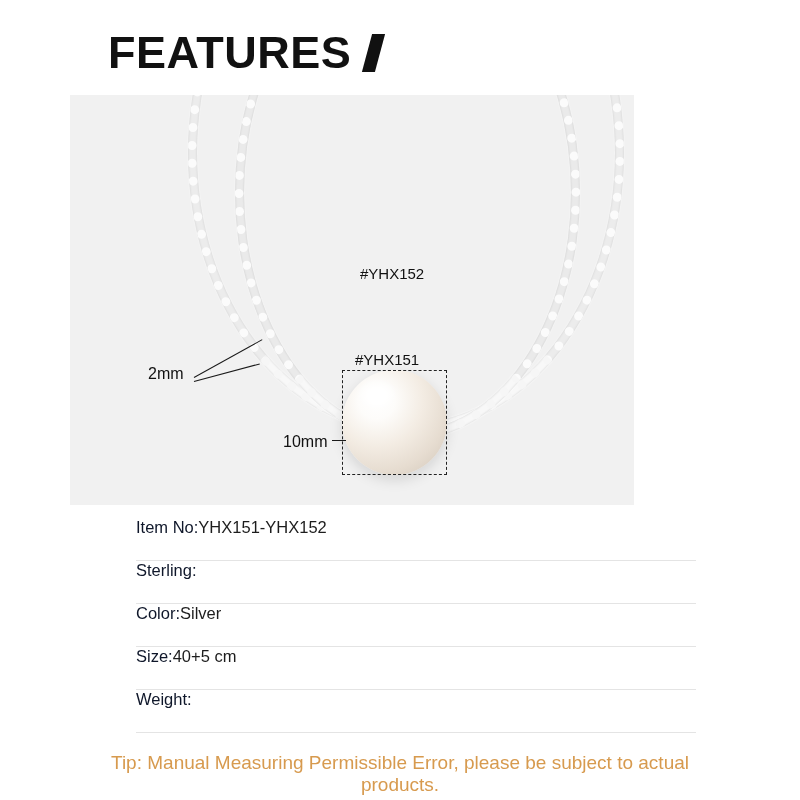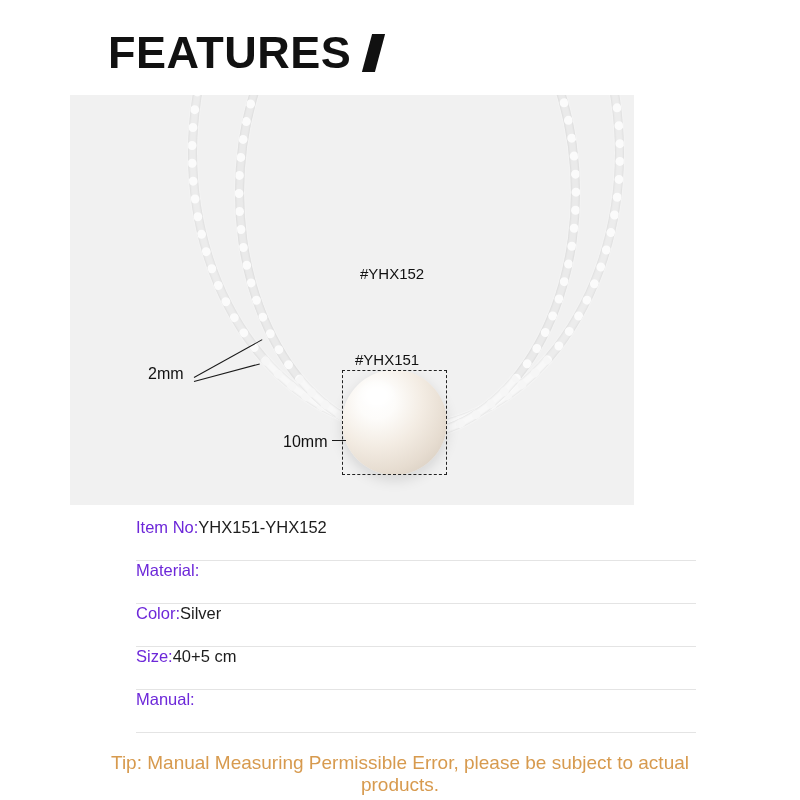--- a/index.html
+++ b/index.html
@@ -208,21 +208,21 @@
   .spec-row {
     display: flex;
     align-items: baseline;
     height: 42px;
     border-bottom: 1px solid #e4e4e4;
     font-size: 16.5px;
     color: #222222;
   }
   .spec-row:last-child { border-bottom: 1px solid #e4e4e4; }
   .spec-label {
-    color: #6d28d9;
+    color: #0f172a;
     white-space: nowrap;
   }
   .spec-value {
     color: #1d1d1d;
     white-space: nowrap;
   }
 
   
   .tip {
     position: absolute;
@@ -265,30 +265,30 @@
     <div class="tag tag-2mm">2mm</div>
     <div class="tag tag-10mm">10mm</div>
   </div>
 
   <div class="specs">
     <div class="spec-row">
       <span class="spec-label">Item No:</span>
       <span class="spec-value">YHX151-YHX152</span>
     </div>
     <div class="spec-row">
-      <span class="spec-label">Material:</span>
+      <span class="spec-label">Sterling:</span>
     </div>
     <div class="spec-row">
       <span class="spec-label">Color:</span>
       <span class="spec-value">Silver</span>
     </div>
     <div class="spec-row">
       <span class="spec-label">Size:</span>
       <span class="spec-value">40+5 cm</span>
     </div>
     <div class="spec-row">
-      <span class="spec-label">Manual:</span>
+      <span class="spec-label">Weight:</span>
     </div>
   </div>
 
   <div class="tip">Tip: Manual Measuring Permissible Error, please be subject to actual products.</div>
 
 </div>
 
 </body></html>

